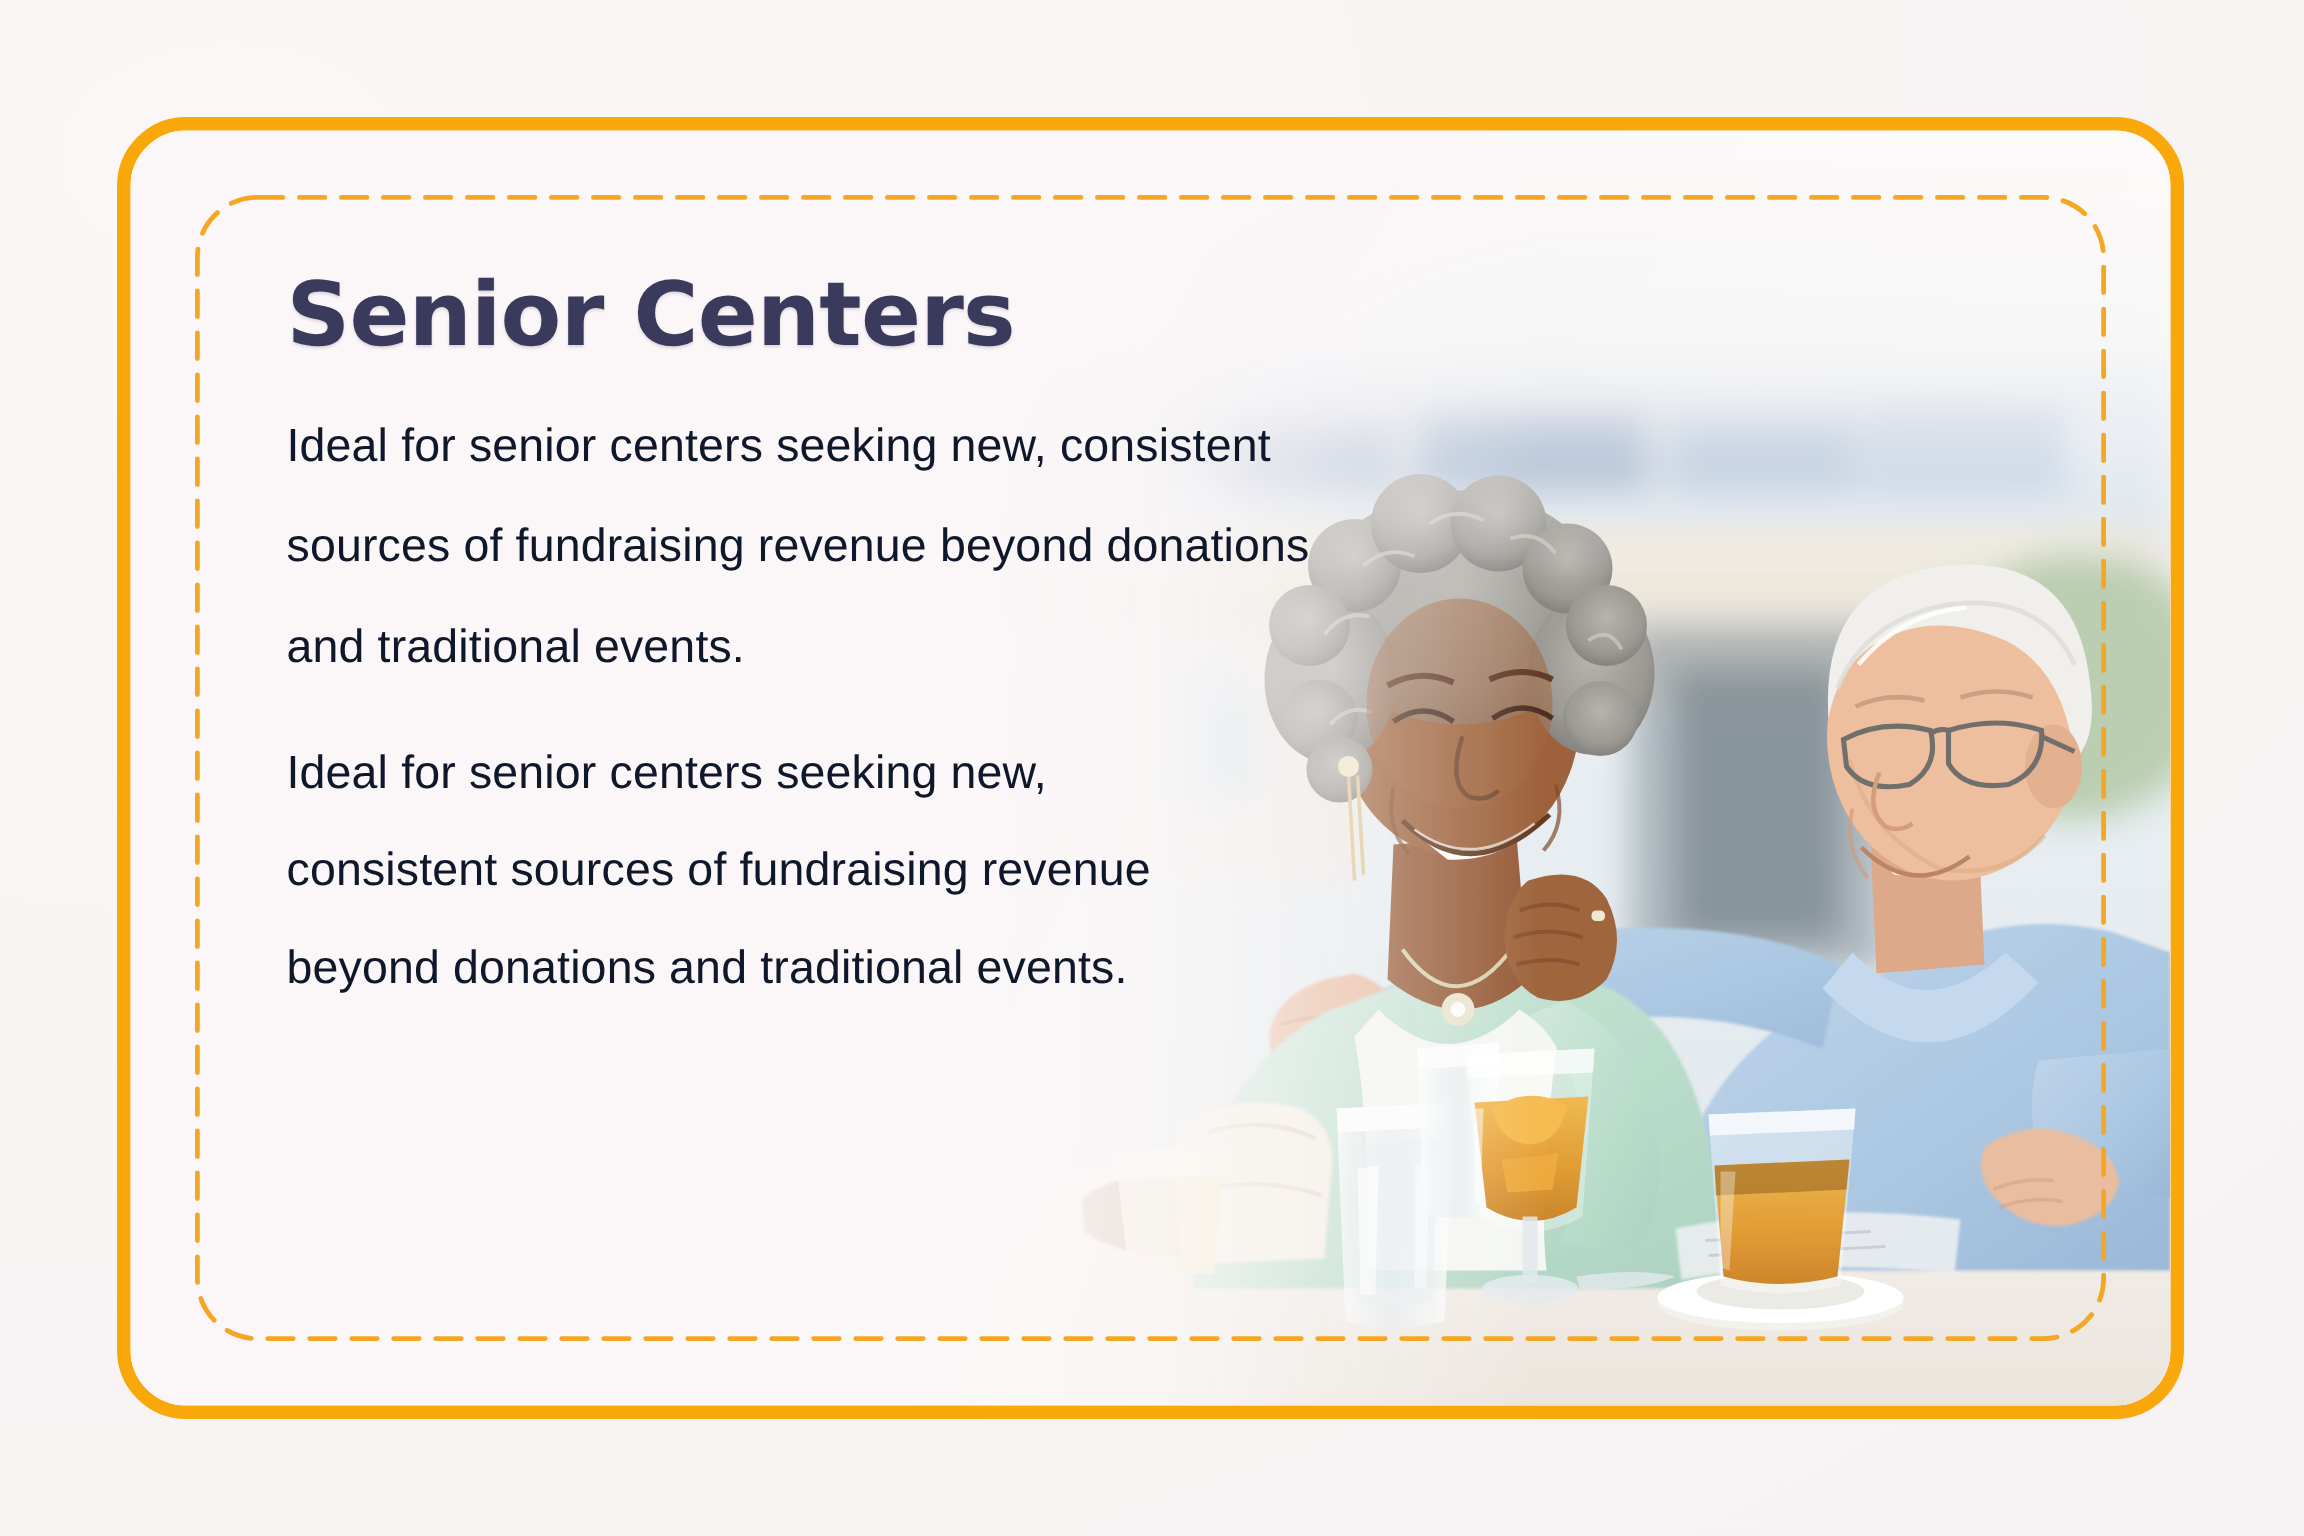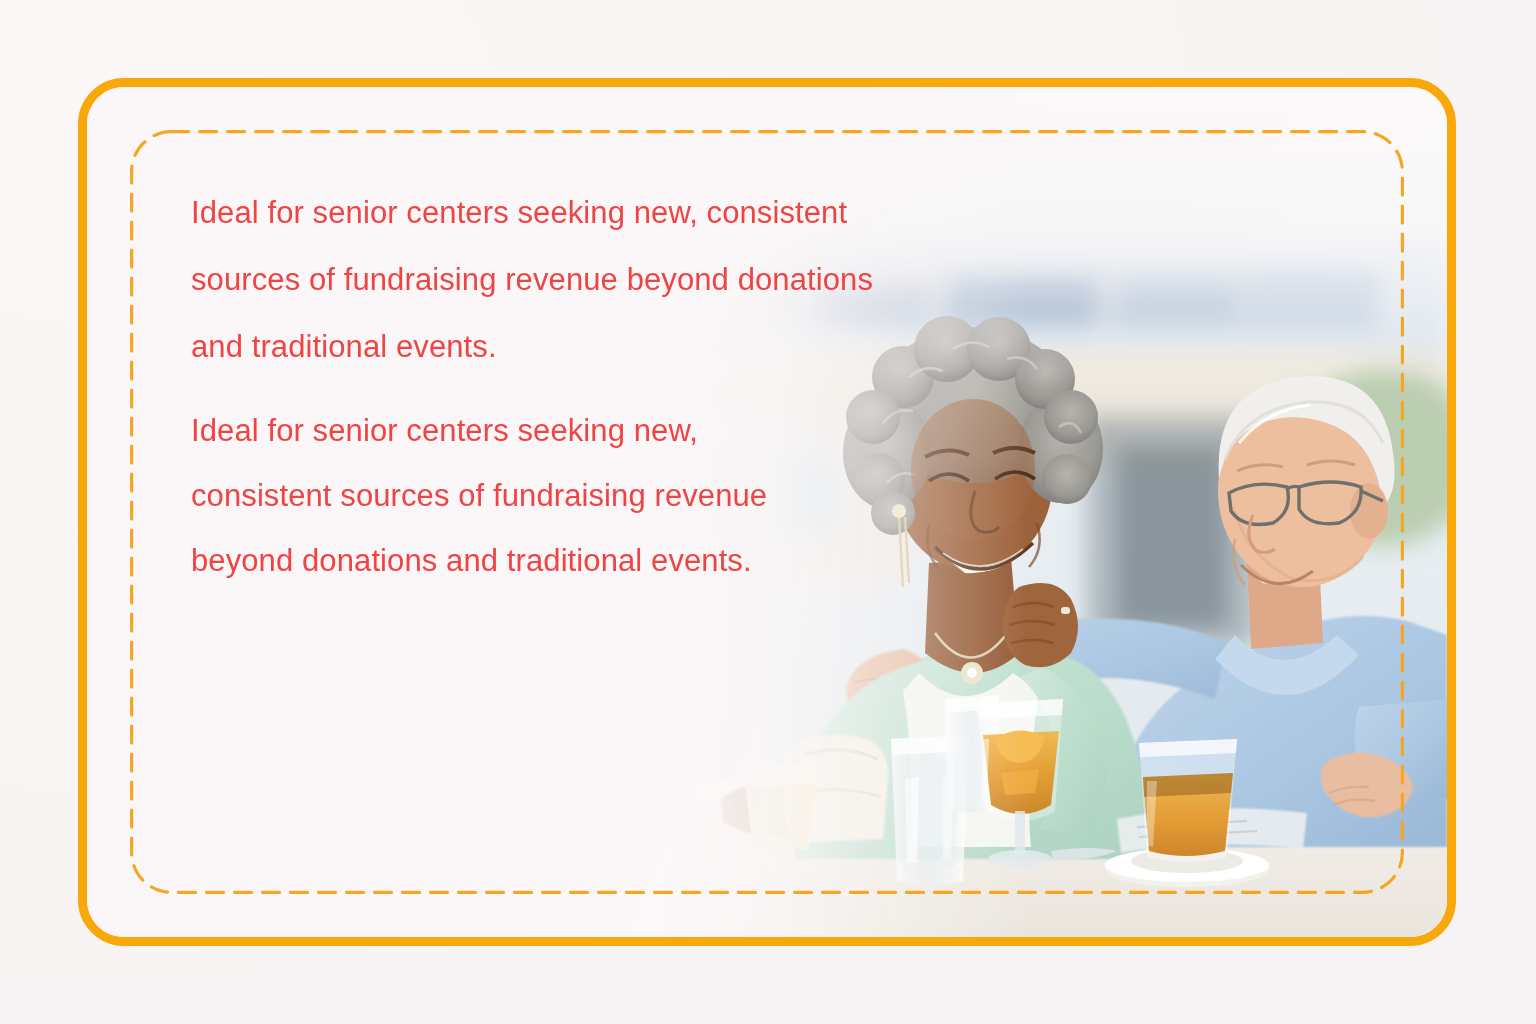--- a/index.html
+++ b/index.html
@@ -93,21 +93,21 @@
     color: #3a3b5c;
     text-shadow: 0 1px 2px rgba(160,150,160,0.35);
   }
 
   .para {
     margin: 0 0 10px 0;
     font-family: "Liberation Sans", sans-serif;
     font-size: 31px;
     font-weight: 400;
     line-height: 67px;
-    color: #ef4444;
+    color: #0f172a;
     letter-spacing: 0.1px;
     max-width: 700px;
   }
   .para.second {
     margin-top: 18px;
     line-height: 65px;
     max-width: 580px;
   }
 </style>
 </head>
@@ -373,18 +373,19 @@
       </svg>
     </div>
 
     <div class="dashed-frame">
       <svg viewBox="0 0 1274 764" preserveAspectRatio="none" aria-hidden="true">
         <rect x="1.6" y="1.6" width="1270.8" height="760.8" rx="40" ry="40" fill="none" stroke="#f5a623" stroke-width="3.2" stroke-dasharray="17 11" stroke-linecap="round" vector-effect="non-scaling-stroke"></rect>
       </svg>
     </div>
 
     <div class="content">
+      <h1 class="title">Senior Centers</h1>
       <p class="para first">Ideal for senior centers seeking new, consistent sources of fundraising revenue beyond donations and traditional events.</p>
       <p class="para second">Ideal for senior centers seeking new, consistent sources of fundraising revenue beyond donations and traditional events.</p>
     </div>
 
   </div>
 </div>
 
 </body></html>

